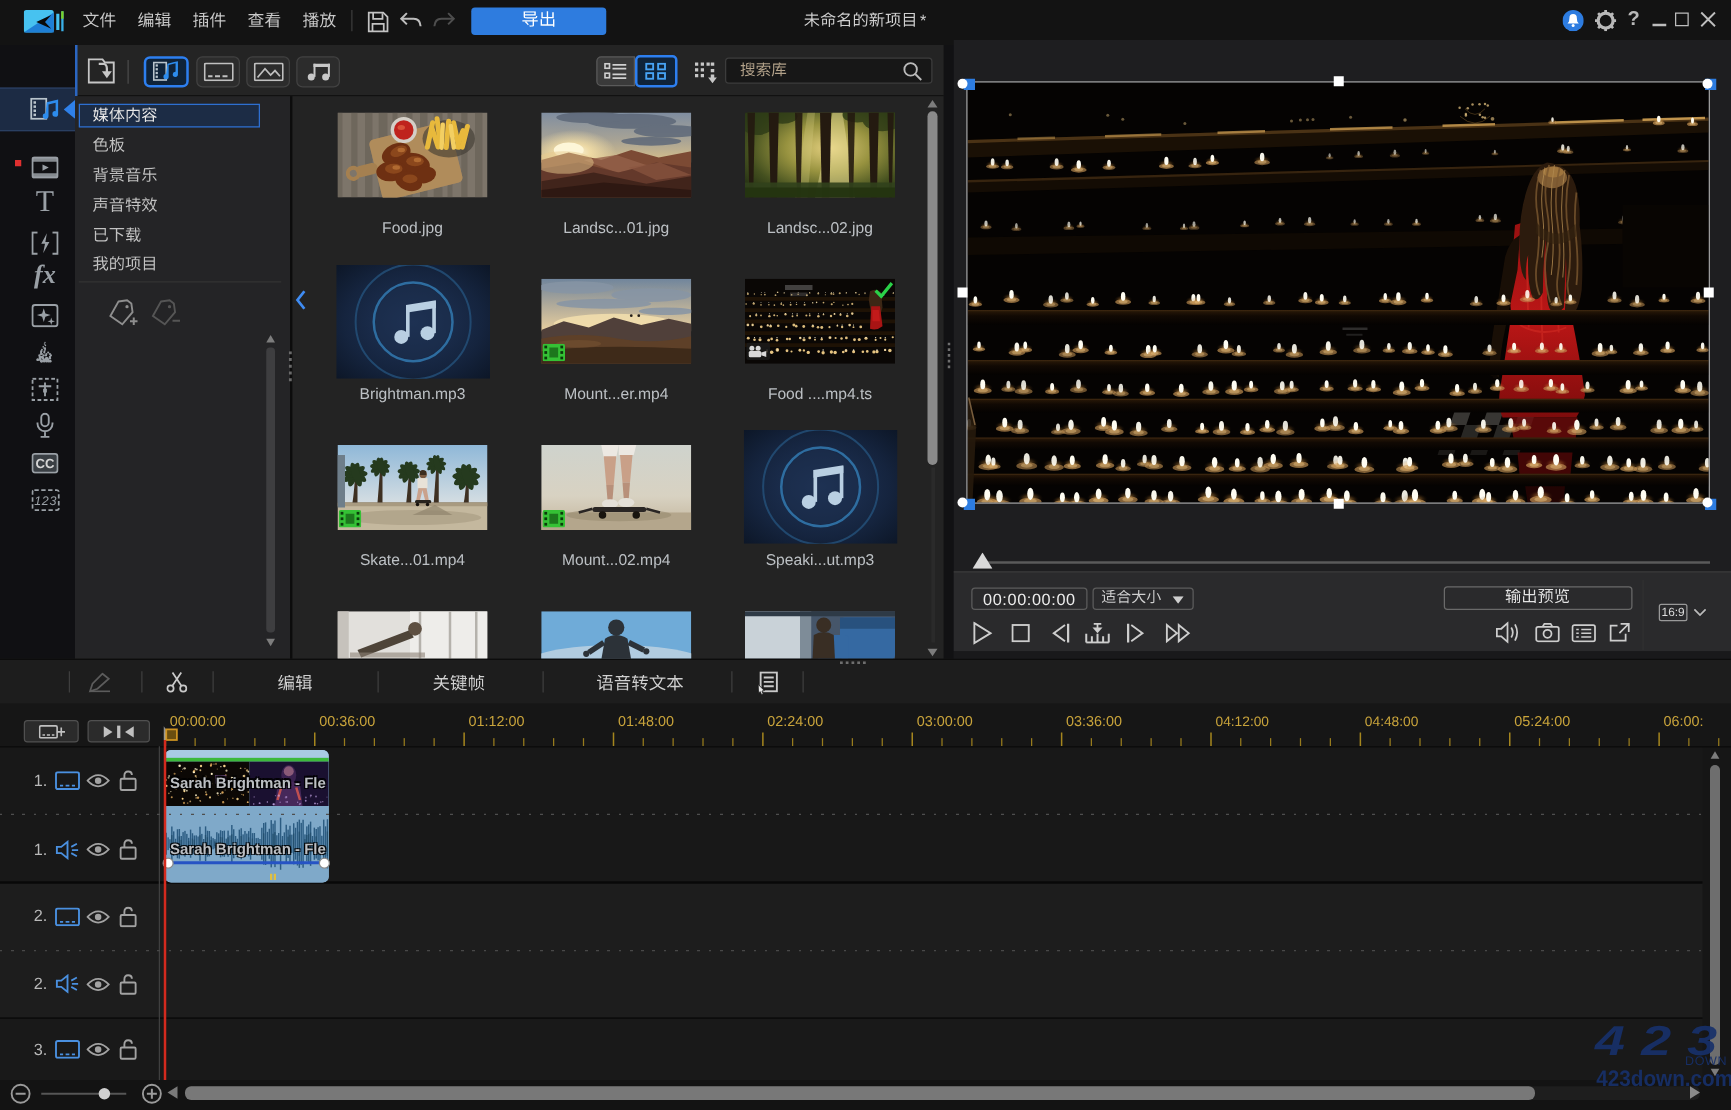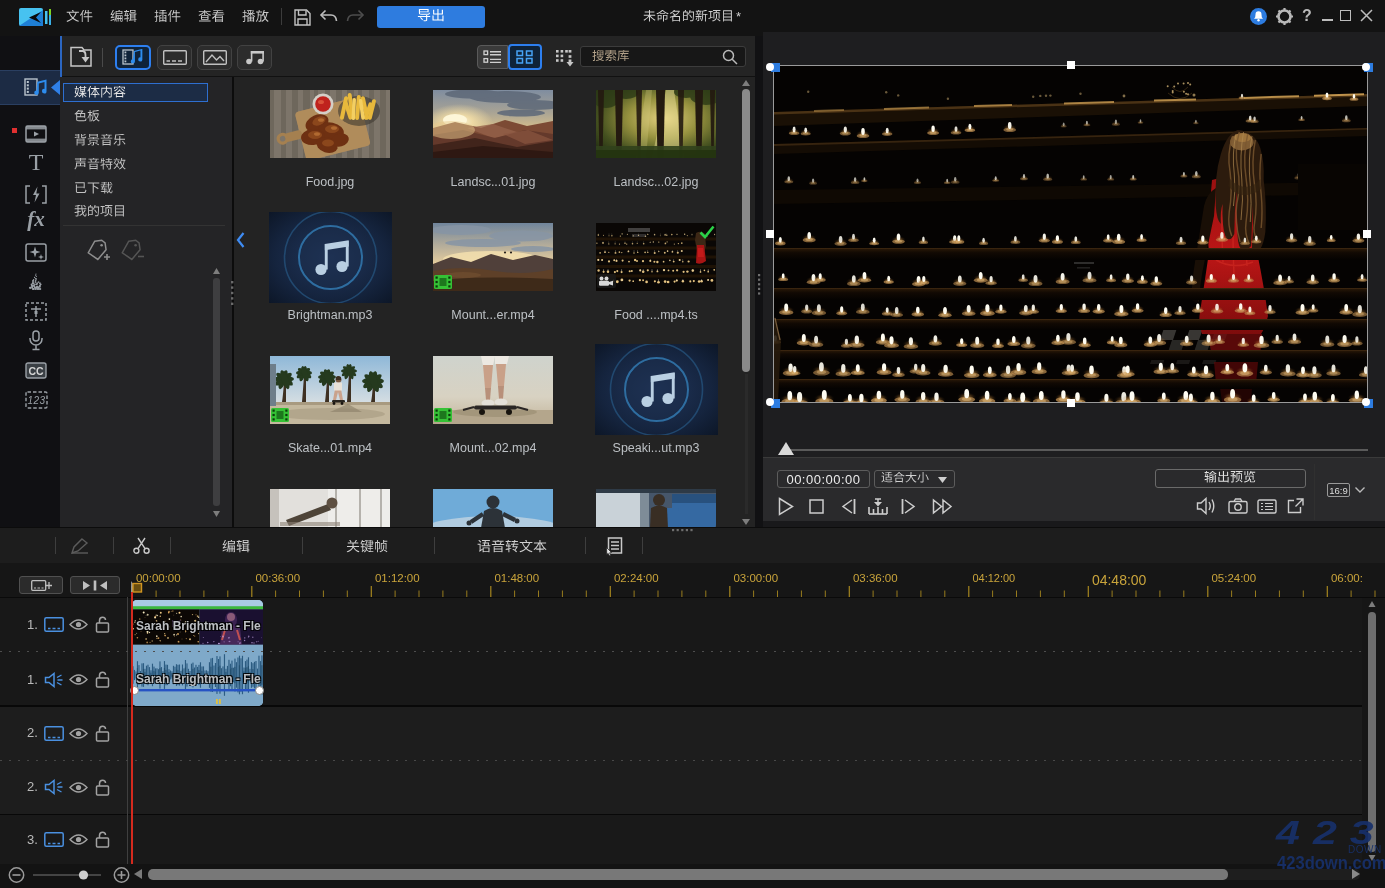--- a/index.html
+++ b/index.html
@@ -2083,21 +2083,21 @@
     </g>
   </svg>
 <div class="ab" style="left:135.9px;top:572px;color:#c9a43b;font-size:11.5px;white-space:nowrap">00:00:00</div>
 <div class="ab" style="left:255.4px;top:572px;color:#c9a43b;font-size:11.5px;white-space:nowrap">00:36:00</div>
 <div class="ab" style="left:374.9px;top:572px;color:#c9a43b;font-size:11.5px;white-space:nowrap">01:12:00</div>
 <div class="ab" style="left:494.4px;top:572px;color:#c9a43b;font-size:11.5px;white-space:nowrap">01:48:00</div>
 <div class="ab" style="left:613.9px;top:572px;color:#c9a43b;font-size:11.5px;white-space:nowrap">02:24:00</div>
 <div class="ab" style="left:733.4px;top:572px;color:#c9a43b;font-size:11.5px;white-space:nowrap">03:00:00</div>
 <div class="ab" style="left:852.9px;top:572px;color:#c9a43b;font-size:11.5px;white-space:nowrap">03:36:00</div>
 <div class="ab" style="left:972.4px;top:572px;color:#c9a43b;font-size:11px;white-space:nowrap">04:12:00</div>
-<div class="ab" style="left:1091.9px;top:572px;color:#c9a43b;font-size:14px;white-space:nowrap">04:48:00</div>
+<div class="ab" style="left:1091.9px;top:572px;color:#c9a43b;font-size:11px;white-space:nowrap">04:48:00</div>
 <div class="ab" style="left:1211.4px;top:572px;color:#c9a43b;font-size:11.5px;white-space:nowrap">05:24:00</div>
 <div class="ab" style="left:1330.9px;top:572px;color:#c9a43b;font-size:11.5px;white-space:nowrap">06:00:</div>
 <div class="ab" style="left:0;top:597px;width:1362px;height:54px;background:#181818"></div>
 <div class="ab" style="left:0;top:651px;width:1362px;height:54.700000000000045px;background:#181818"></div>
 <div class="ab" style="left:0;top:705.7px;width:1362px;height:54.299999999999955px;background:#1d1d1d"></div>
 <div class="ab" style="left:0;top:760px;width:1362px;height:54px;background:#1d1d1d"></div>
 <div class="ab" style="left:0;top:814px;width:1362px;height:50px;background:#191919"></div>
 <div class="ab" style="left:0;top:705px;width:1362px;height:1.5px;background:#080808"></div>
 <div class="ab" style="left:0;top:813.5px;width:1362px;height:1.5px;background:#080808"></div>
 <div class="ab" style="left:0;top:863.5px;width:1362px;height:1.5px;background:#080808"></div>

